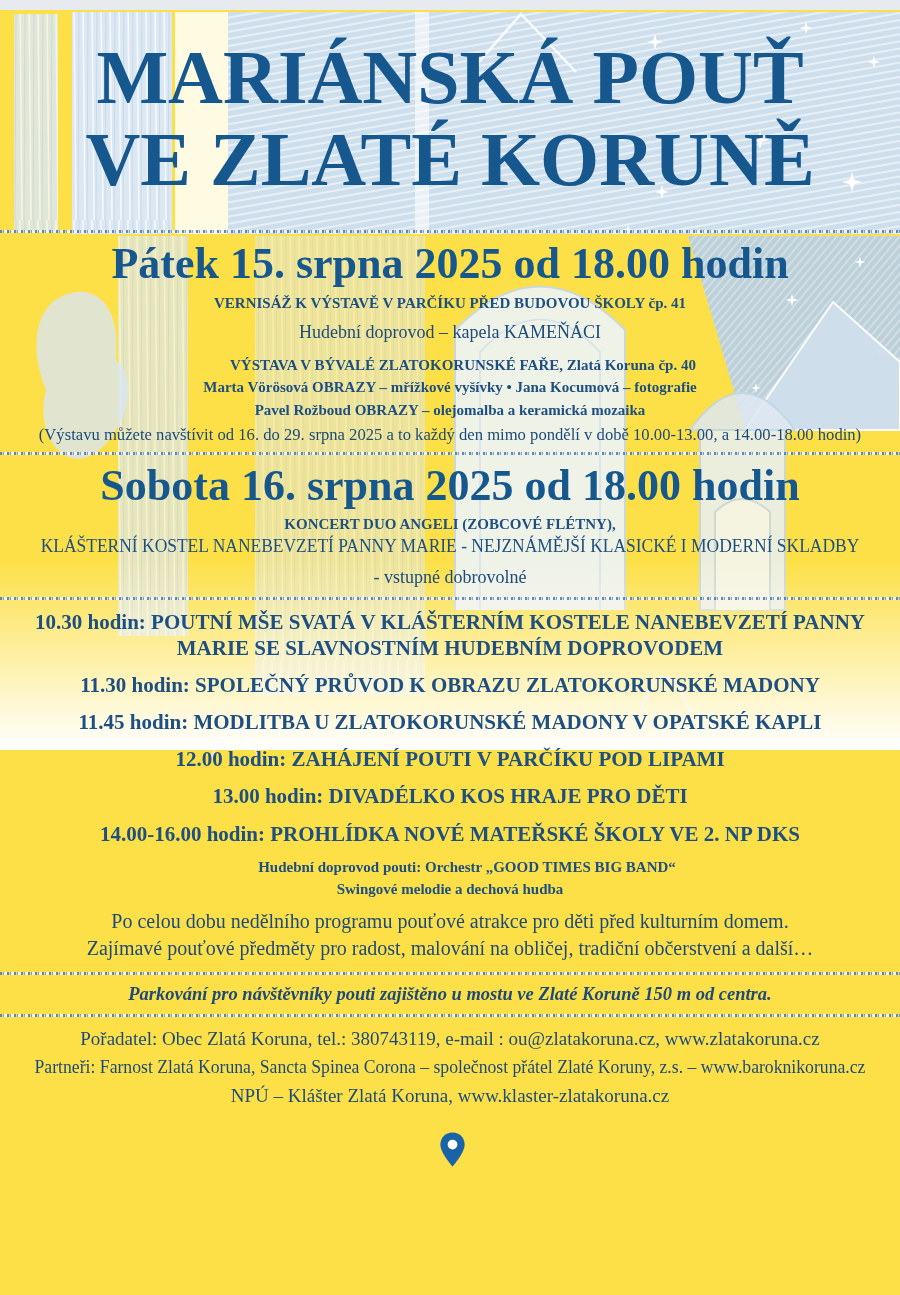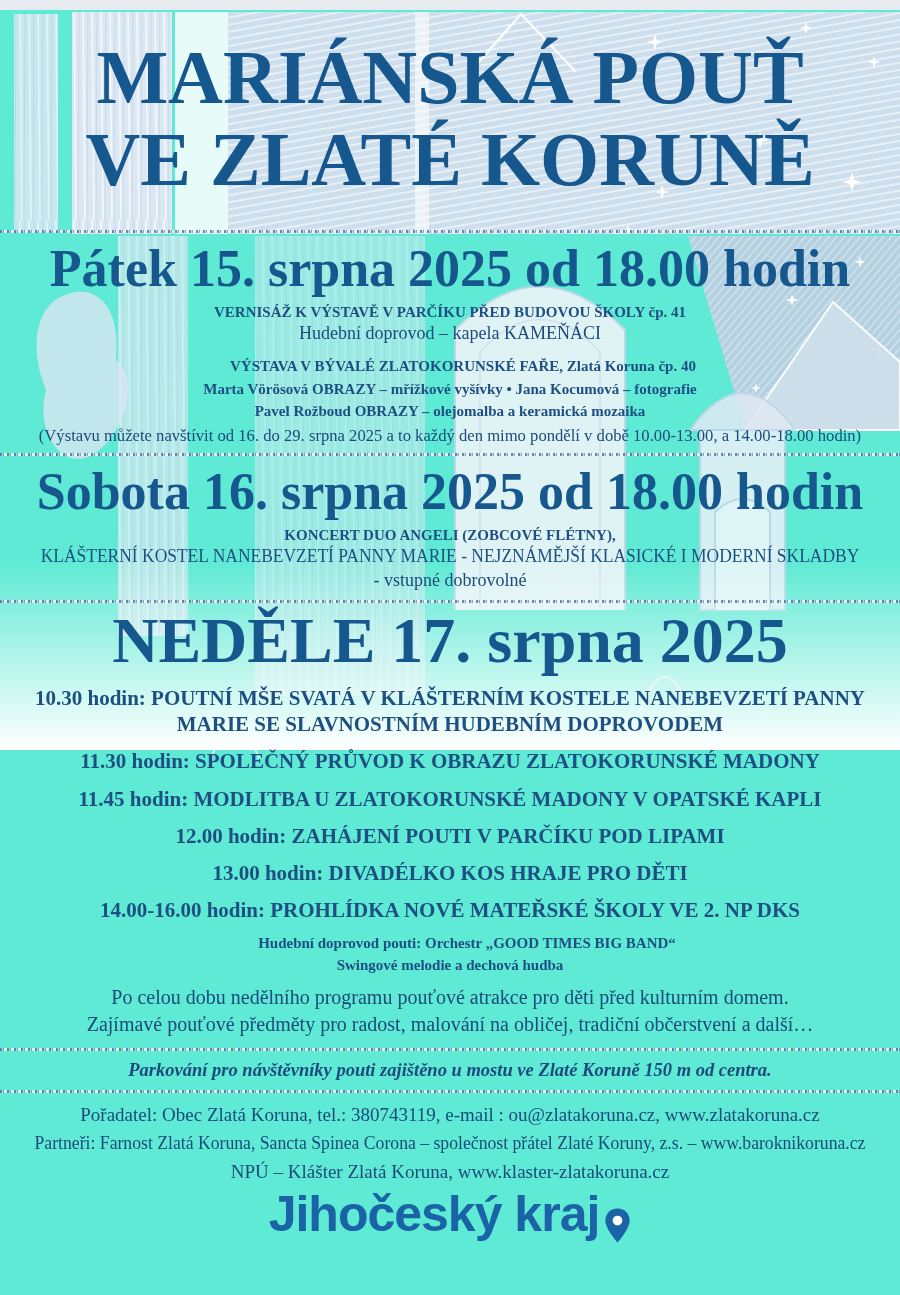--- a/index.html
+++ b/index.html
@@ -1,35 +1,35 @@
 <!DOCTYPE html>
 <html><head>
 <meta charset="utf-8">
 <style>
   html,body{margin:0;padding:0;background:#ffffff;}
   body{width:900px;height:1295px;font-family:"Liberation Serif", serif;}
-  .poster{position:relative;width:900px;height:1295px;overflow:hidden;background:#5eead4;}
+  .poster{position:relative;width:900px;height:1295px;overflow:hidden;background:#fde047;}
   .bg{position:absolute;left:0;top:0;width:900px;height:1295px;z-index:0;}
   .content{position:relative;z-index:1;text-align:center;color:#1c4a7c;}
 
   .title{margin:36px 0 0 0;font-size:76px;line-height:1.08;font-weight:700;color:#16578e;letter-spacing:0;}
   .divider{height:3px;margin-top:30px;
     background-image:repeating-linear-gradient(90deg,#4e77a4 0 2px,#c9d6e4 2px 3px,#7195ba 3px 4px,#f2f6fa 4px 7px);
     opacity:.85;}
   .divider.d2{margin-top:7px;}
   .divider.d3{margin-top:8px;}
   .divider.d4{margin-top:11px;}
   .divider.d5{margin-top:9px;}
 
-  h2{margin:6px 0 0 0;font-size:52px;line-height:1.15;font-weight:700;color:#16578e;}
+  h2{margin:6px 0 0 0;font-size:44px;line-height:1.15;font-weight:700;color:#16578e;}
   h2.big{font-size:64px;line-height:1.12;margin-top:2px;}
 
   p{margin:0;}
   .caps-bold{font-size:15px;font-weight:700;line-height:1.22;margin-top:4px;color:#1d4f82;}
-  .sub{font-size:18px;line-height:1.22;margin-top:2px;color:#1c4a7c;}
+  .sub{font-size:18px;line-height:1.22;margin-top:10px;color:#1c4a7c;}
   .gap-top{margin-top:12px;margin-left:26px;}
   .note{font-size:17.5px;line-height:1.2;margin-top:5px;color:#1c4a7c;white-space:nowrap;transform:scaleX(.95);}
   .caps-light{font-size:18px;line-height:1.2;margin-top:2px;color:#1d4f82;transform:scaleX(.97);}
   .program{font-size:21px;font-weight:700;line-height:1.24;margin:11px auto 0 auto;max-width:860px;color:#1d4f82;}
   .program.first{margin-top:9px;}
   .music{margin-top:11px;padding-left:34px;}
   .plain{font-size:20px;line-height:1.24;margin-top:2px;color:#1c4a7c;}
   .plain.first{margin-top:11px;}
   .parking{font-size:18.5px;font-weight:700;font-style:italic;margin-top:9px;color:#1c4a7c;}
   .footer-line{font-size:19px;line-height:1.24;margin-top:5px;color:#1c4a7c;}
@@ -130,21 +130,20 @@
     <section>
       <h2>Sobota 16. srpna 2025 od 18.00 hodin</h2>
       <p class="caps-bold">KONCERT DUO ANGELI (ZOBCOVÉ FLÉTNY),</p>
       <p class="caps-light">KLÁŠTERNÍ KOSTEL NANEBEVZETÍ PANNY MARIE - NEJZNÁMĚJŠÍ KLASICKÉ I MODERNÍ SKLADBY</p>
       <p class="sub">- vstupné dobrovolné</p>
     </section>
 
     <div class="divider d3"></div>
 
     <section>
-      <h2 class="big">NEDĚLE 17. srpna 2025</h2>
       <p class="program first">10.30 hodin: POUTNÍ MŠE SVATÁ V KLÁŠTERNÍM KOSTELE NANEBEVZETÍ PANNY MARIE SE SLAVNOSTNÍM HUDEBNÍM DOPROVODEM</p>
       <p class="program">11.30 hodin: SPOLEČNÝ PRŮVOD K OBRAZU ZLATOKORUNSKÉ MADONY</p>
       <p class="program">11.45 hodin: MODLITBA U ZLATOKORUNSKÉ MADONY V OPATSKÉ KAPLI</p>
       <p class="program">12.00 hodin: ZAHÁJENÍ POUTI V PARČÍKU POD LIPAMI</p>
       <p class="program">13.00 hodin: DIVADÉLKO KOS HRAJE PRO DĚTI</p>
       <p class="program">14.00-16.00 hodin: PROHLÍDKA NOVÉ MATEŘSKÉ ŠKOLY VE 2. NP DKS</p>
       <p class="caps-bold music">Hudební doprovod pouti: Orchestr „GOOD TIMES BIG BAND“</p>
       <p class="caps-bold">Swingové melodie a dechová hudba</p>
       <p class="plain first">Po celou dobu nedělního programu pouťové atrakce pro děti před kulturním domem.</p>
       <p class="plain">Zajímavé pouťové předměty pro radost, malování na obličej, tradiční občerstvení a další…</p>
@@ -156,20 +155,20 @@
 
     <div class="divider d5"></div>
 
     <footer>
       <p class="footer-line first">Pořadatel: Obec Zlatá Koruna, tel.: 380743119, e-mail : ou@zlatakoruna.cz, www.zlatakoruna.cz</p>
       <p class="footer-line compress">Partneři: Farnost Zlatá Koruna, Sancta Spinea Corona – společnost přátel Zlaté Koruny, z.s. – www.baroknikoruna.cz</p>
       <p class="footer-line">NPÚ – Klášter Zlatá Koruna, www.klaster-zlatakoruna.cz</p>
     </footer>
 
     <div class="logo">
-      <span>Jihočeský kraj</span><span class="pin"><svg width="27" height="37" viewBox="0 0 30 40">
+      <span class="pin"><svg width="27" height="37" viewBox="0 0 30 40">
             <path d="M15 1 C7 1 1.5 7 1.5 14.5 C1.5 24 15 39 15 39 C15 39 28.5 24 28.5 14.5 C28.5 7 23 1 15 1 Z" fill="#1b63a7"></path>
             <circle cx="15" cy="14.5" r="5.4" fill="#ffffff"></circle>
           </svg></span>
     </div>
 
   </div>
 </div>
 
 </body></html>

